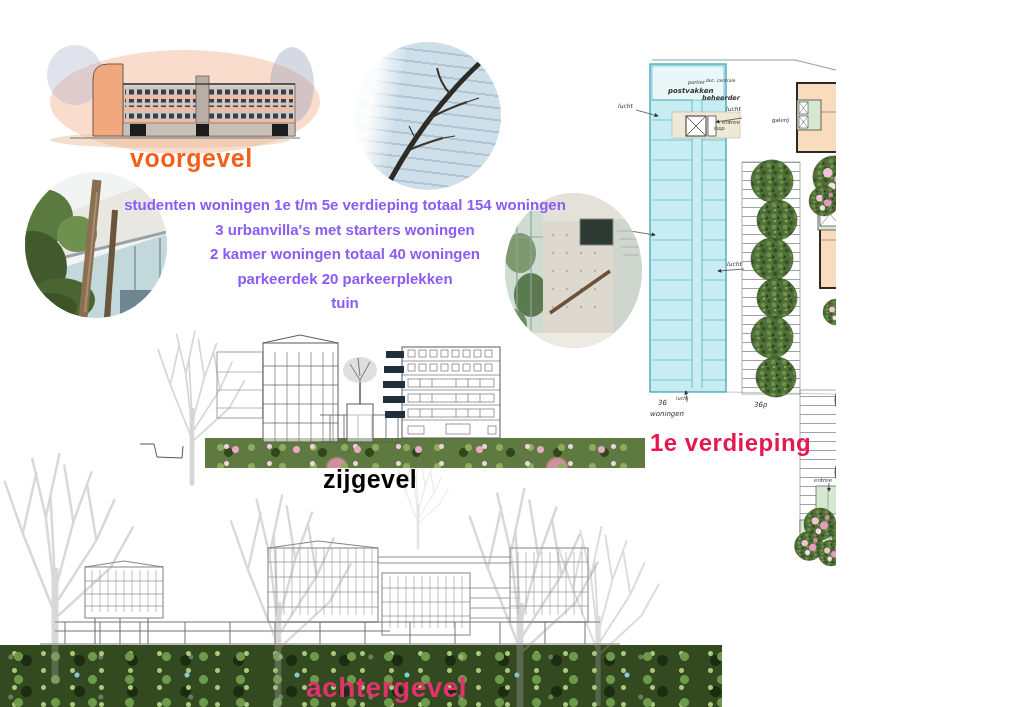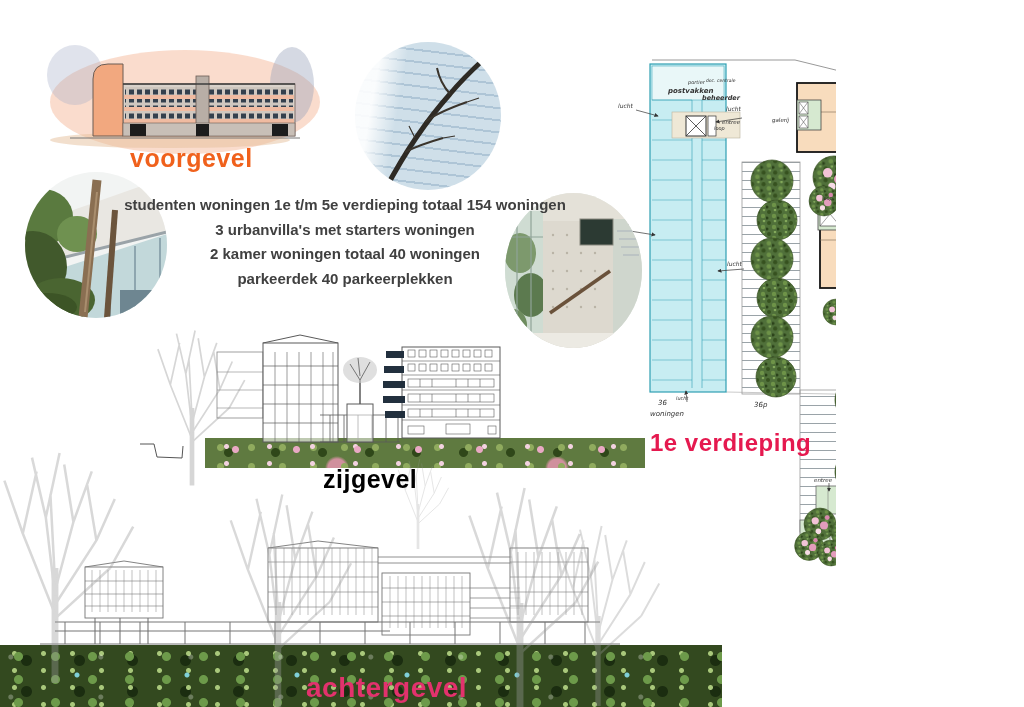--- a/index.html
+++ b/index.html
@@ -32,21 +32,21 @@
       linear-gradient(100deg,rgba(255,255,255,.9) 0 16%,rgba(255,255,255,0) 32%),
       repeating-linear-gradient(187deg,#cfdfe9 0 5px,#aec5d6 5px 7px,#cfdfe9 7px 12px);}
   .photo-left{left:25px;top:172px;width:142px;height:146px;background:#f2f4f3;}
   .photo-right{left:505px;top:193px;width:137px;height:155px;background:#e8ece7;}
   .photo-br{left:903px;top:585px;width:114px;height:116px;
     background:
       repeating-linear-gradient(90deg,transparent 0 36px,rgba(120,150,170,.3) 36px 37px),
       repeating-linear-gradient(180deg,transparent 0 26px,rgba(110,145,170,.45) 26px 27px),
       linear-gradient(180deg,#b4cddc 0 72%,#cdd4d6 72% 78%,#c6cdd0 78% 100%);}
   .program{position:absolute;left:100px;top:193px;width:490px;text-align:center;
-    color:#404040;font-weight:bold;font-size:15px;line-height:24.5px;}
+    color:#8b5cf6;font-weight:bold;font-size:15px;line-height:24.5px;}
   .program div{white-space:nowrap;}
   .cap{position:absolute;font-weight:bold;letter-spacing:.5px;}
   .cap-voorgevel{left:130px;top:144px;font-size:25px;color:#f0611c;}
   .cap-zijgevel{left:323px;top:465px;font-size:25px;color:#000000;}
   .cap-achtergevel{left:306px;top:672px;font-size:28px;color:#e2326d;}
   .cap-verdieping{left:650px;top:429px;font-size:24px;color:#e5194f;}
   .hw{font-family:"DejaVu Sans",sans-serif;font-style:italic;fill:#333;}
 </style>
 </head>
 <body>
@@ -381,21 +381,22 @@
       <path d="M57,116 L55,40" stroke="#5c5648" stroke-width="7" fill="none"></path>
       <path d="M56,70 L38,30 M38,30 L30,12 M38,30 L44,14 M56,60 L72,28 M72,28 L80,14 M72,28 L64,10 M56,50 L48,20" stroke="#64594a" stroke-width="2.5" fill="none"></path>
       <path d="M48,20 L44,8 M80,14 L86,6 M30,12 L24,4" stroke="#6a6052" stroke-width="1.2" fill="none"></path>
     </svg>
   </div>
 
   <div class="program">
     <div>studenten woningen 1e t/m 5e verdieping totaal 154 woningen</div>
     <div>3 urbanvilla's met starters woningen</div>
     <div>2 kamer woningen totaal 40 woningen</div>
-    <div>parkeerdek 40 parkeerplekken</div>
+    <div>parkeerdek 20 parkeerplekken</div>
+    <div>tuin</div>
   </div>
 
   <div class="cap cap-voorgevel">voorgevel</div>
   <div class="cap cap-zijgevel">zijgevel</div>
   <div class="cap cap-achtergevel">achtergevel</div>
   <div class="cap cap-verdieping">1e verdieping</div>
 
 </div>
 
 </body></html>

